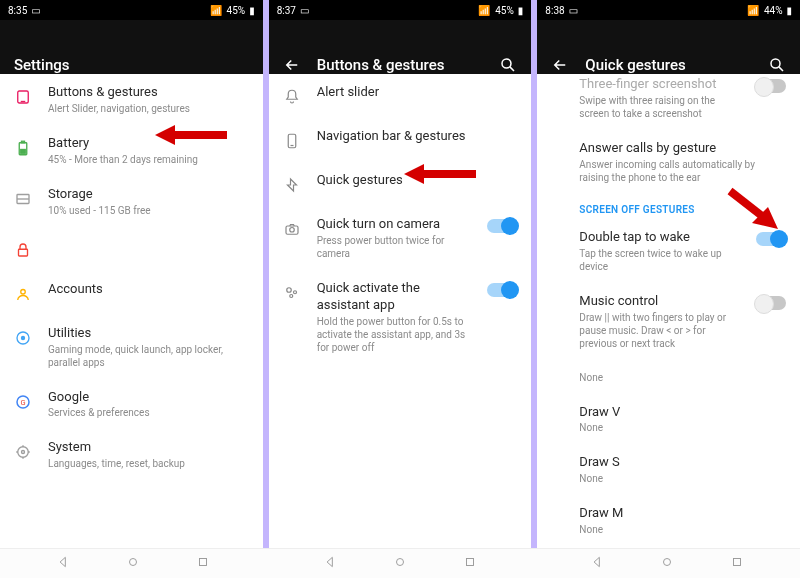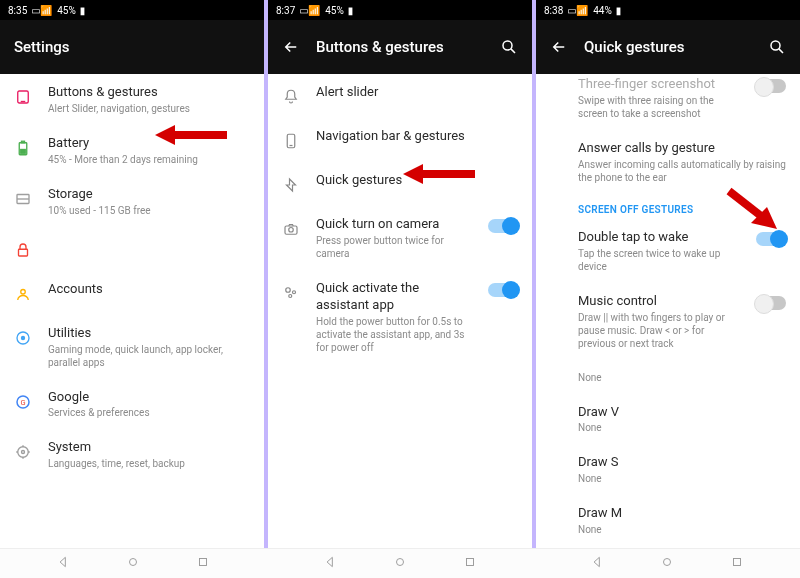--- a/index.html
+++ b/index.html
@@ -9,28 +9,28 @@
   --text-sub:#8b8b8b;
   --accent:#2196f3;
   --divider:#e0e0e0;
   --toggle-off:#d0d0d0;
   --header-h:54px;
 }
 *{box-sizing:border-box;font-family:Roboto,Arial,sans-serif;}
 body{margin:0;background:#dfdfdf;width:800px;height:578px;overflow:hidden;}
 .canvas{width:800px;height:578px;background:#fefefe;position:relative;}
 .phones{display:flex;width:800px;height:548px;gap:0;}
-.phone{flex:1;min-width:0;background:var(--bg);position:relative;border-left:4px solid #c4b5fd;display:flex;flex-direction:column;}
+.phone{flex:1;min-width:0;background:var(--bg);position:relative;border-left:6px solid #c4b5fd;display:flex;flex-direction:column;}
 .phone:first-child{border-left:none;}
 
-.statusbar{height:20px;background:#000;color:#fff;display:flex;align-items:center;justify-content:flex-start;font-size:10px;padding:0 8px;}
+.statusbar{height:20px;background:#000;color:#fff;display:flex;align-items:center;justify-content:space-between;font-size:10px;padding:0 8px;gap:28px;}
 .sb-left{display:flex;gap:4px;align-items:center;}
 .sb-right{display:flex;gap:4px;align-items:center;}
 
-.header{height:var(--header-h);background:var(--bg-dark);color:#fff;display:flex;align-items:center;padding:0 14px;gap:16px;}
+.header{height:var(--header-h);background:var(--bg-dark);color:#fff;display:flex;align-items:flex-end;padding:0 14px;gap:16px;}
 .header .title{font-size:15px;font-weight:500;flex:1;white-space:nowrap;overflow:hidden;text-overflow:ellipsis;}
 .header .back,.header .search{cursor:pointer;}
 .header svg{display:block;}
 
 .content{flex:1;overflow:hidden;padding:0;}
 .item{display:flex;align-items:flex-start;padding:10px 14px 10px 12px;gap:14px;position:relative;}
 .item .ico{width:22px;height:22px;flex-shrink:0;display:flex;align-items:center;justify-content:center;margin-top:2px;}
 .item .ico svg{width:18px;height:18px;}
 .item .txt{flex:1;min-width:0;}
 .item .lbl{font-size:13px;color:var(--text);line-height:1.3;}

